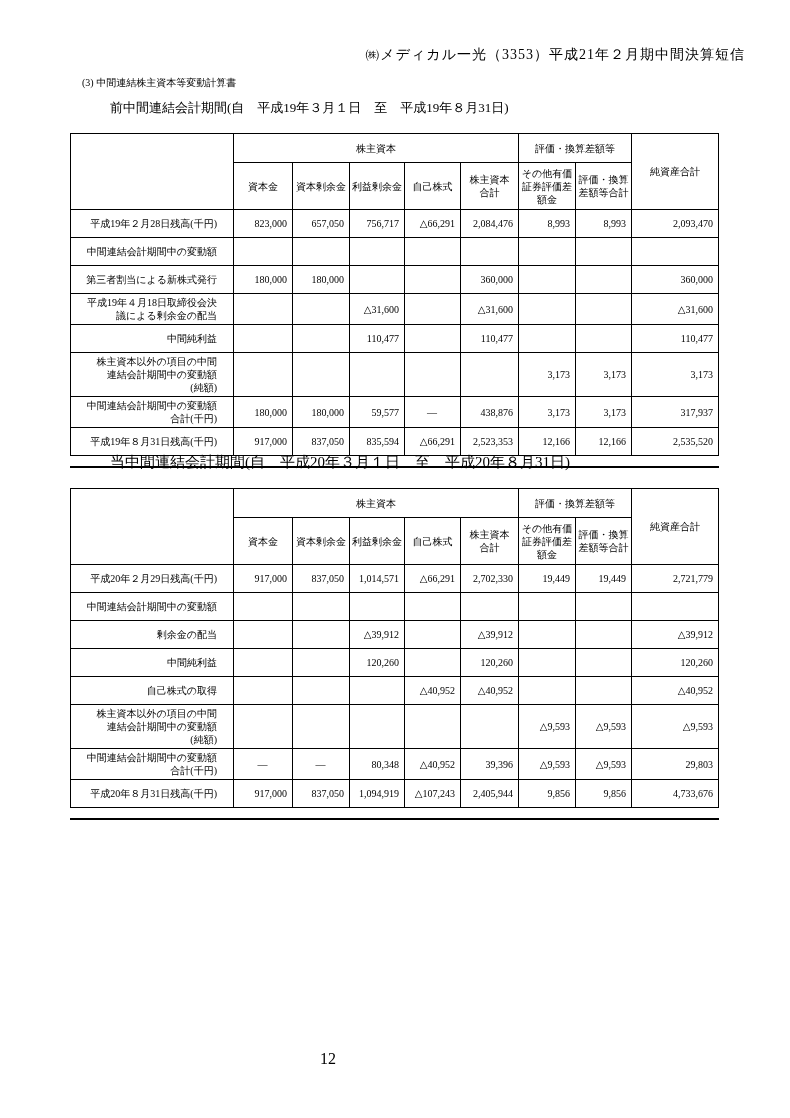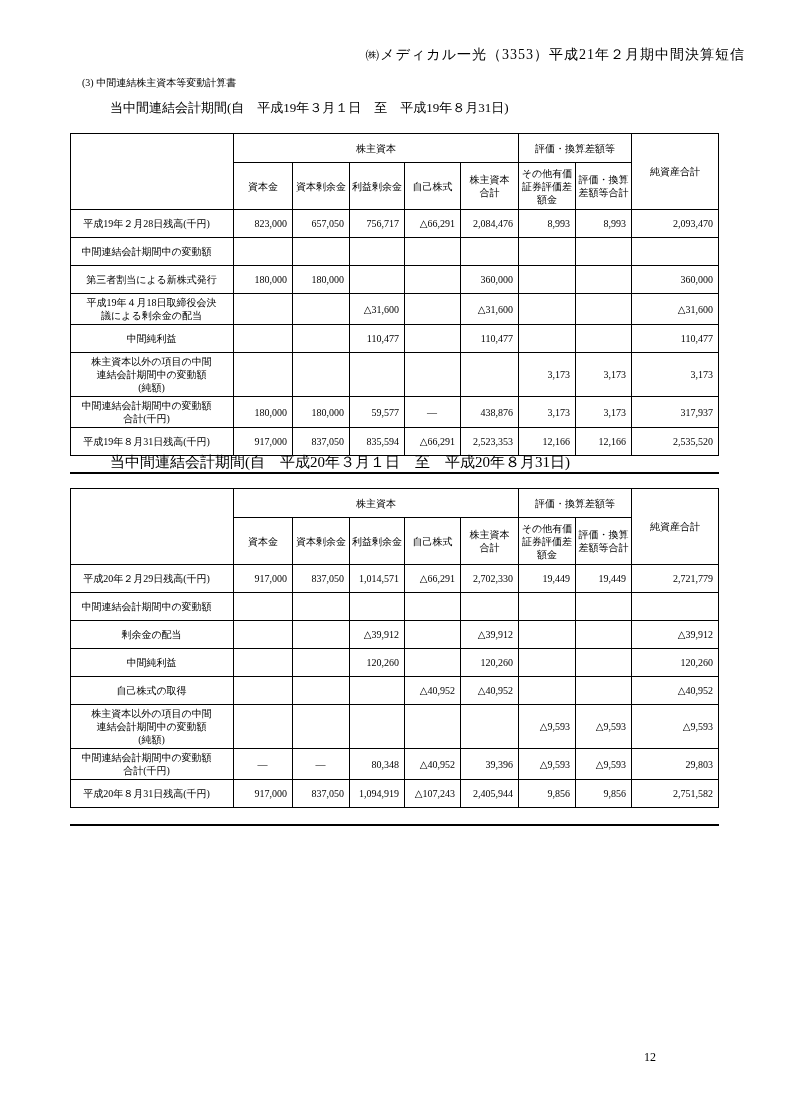--- a/index.html
+++ b/index.html
@@ -6,44 +6,44 @@
   body{
     position:relative;width:790px;height:1118px;background:#ffffff;color:#000;
     font-family:"Liberation Serif","DejaVu Serif",serif;
     -webkit-font-smoothing:antialiased;
   }
   .abs{position:absolute}
   .doc-header{top:46px;right:45px;font-size:14px;letter-spacing:1px;white-space:nowrap}
   .section-title{top:76px;left:82px;font-size:10px;white-space:nowrap}
   .caption1{top:99px;left:110px;font-size:13px;white-space:nowrap}
   .caption2{top:453px;left:110px;font-size:15px;white-space:nowrap}
-  .tbl-wrap{left:70px;display:inline-block;border-bottom:2px solid #000;padding-bottom:16px}
+  .tbl-wrap{left:70px;display:inline-block;border-bottom:2px solid #000;padding-bottom:10px}
   .tbl-wrap.t1{top:133px}
   .tbl-wrap.t2{top:488px}
-  .page-number{top:1050px;left:0;width:656px;text-align:right;font-size:12px}
+  .page-number{top:1050px;left:0;width:656px;text-align:center;font-size:16px}
 
   table.t{border-collapse:collapse;table-layout:fixed;font-size:10px;line-height:13px}
   .t th,.t td{border:1px solid #000;vertical-align:middle;font-weight:normal;overflow:hidden}
   col.c0{width:163px} col.c1{width:59px} col.c2{width:57px} col.c3{width:55px}
   col.c4{width:56px} col.c5{width:58px} col.c6{width:57px} col.c7{width:56px} col.c8{width:87px}
   .grp-row th{height:26px;text-align:center;padding:1px 2px}
   .sub-row th{height:44px;text-align:center;padding:1px 2px;white-space:pre-line}
   .t th.na-h{white-space:nowrap}
   .t td{height:23px;padding:2px 4px}
-  .t td.lbl{text-align:center;padding:2px 16px 2px 5px;white-space:pre-line}
+  .t td.lbl{text-align:right;padding:2px 16px 2px 5px;white-space:pre-line}
   .t td.lbl.ind{padding-left:15px}
   .t td.num{text-align:right;padding-right:5px}
   .t td.num.dash{text-align:center}
 </style>
 </head>
 <body>
 
 <div class="abs doc-header">㈱メディカル一光（3353）平成21年２月期中間決算短信</div>
 <div class="abs section-title">(3) 中間連結株主資本等変動計算書</div>
-<div class="abs caption1">当中間連結会計期間(自　平成19年３月１日　至　平成19年８月31日)</div>
+<div class="abs caption1">前中間連結会計期間(自　平成19年３月１日　至　平成19年８月31日)</div>
 <div class="abs tbl-wrap t1">
     <table class="t">
       <colgroup>
         <col class="c0">
         <col class="c1">
         <col class="c2">
         <col class="c3">
         <col class="c4">
         <col class="c5">
         <col class="c6">
@@ -285,18 +285,18 @@
         </tr>
         <tr>
           <td class="lbl">平成20年８月31日残高(千円)</td>
           <td class="num">917,000</td>
           <td class="num">837,050</td>
           <td class="num">1,094,919</td>
           <td class="num">△107,243</td>
           <td class="num">2,405,944</td>
           <td class="num">9,856</td>
           <td class="num">9,856</td>
-          <td class="num">2,751,582</td>
+          <td class="num">4,733,676</td>
         </tr>
       </tbody>
     </table>
   </div>
 <div class="abs page-number">12</div>
 
 </body></html>

